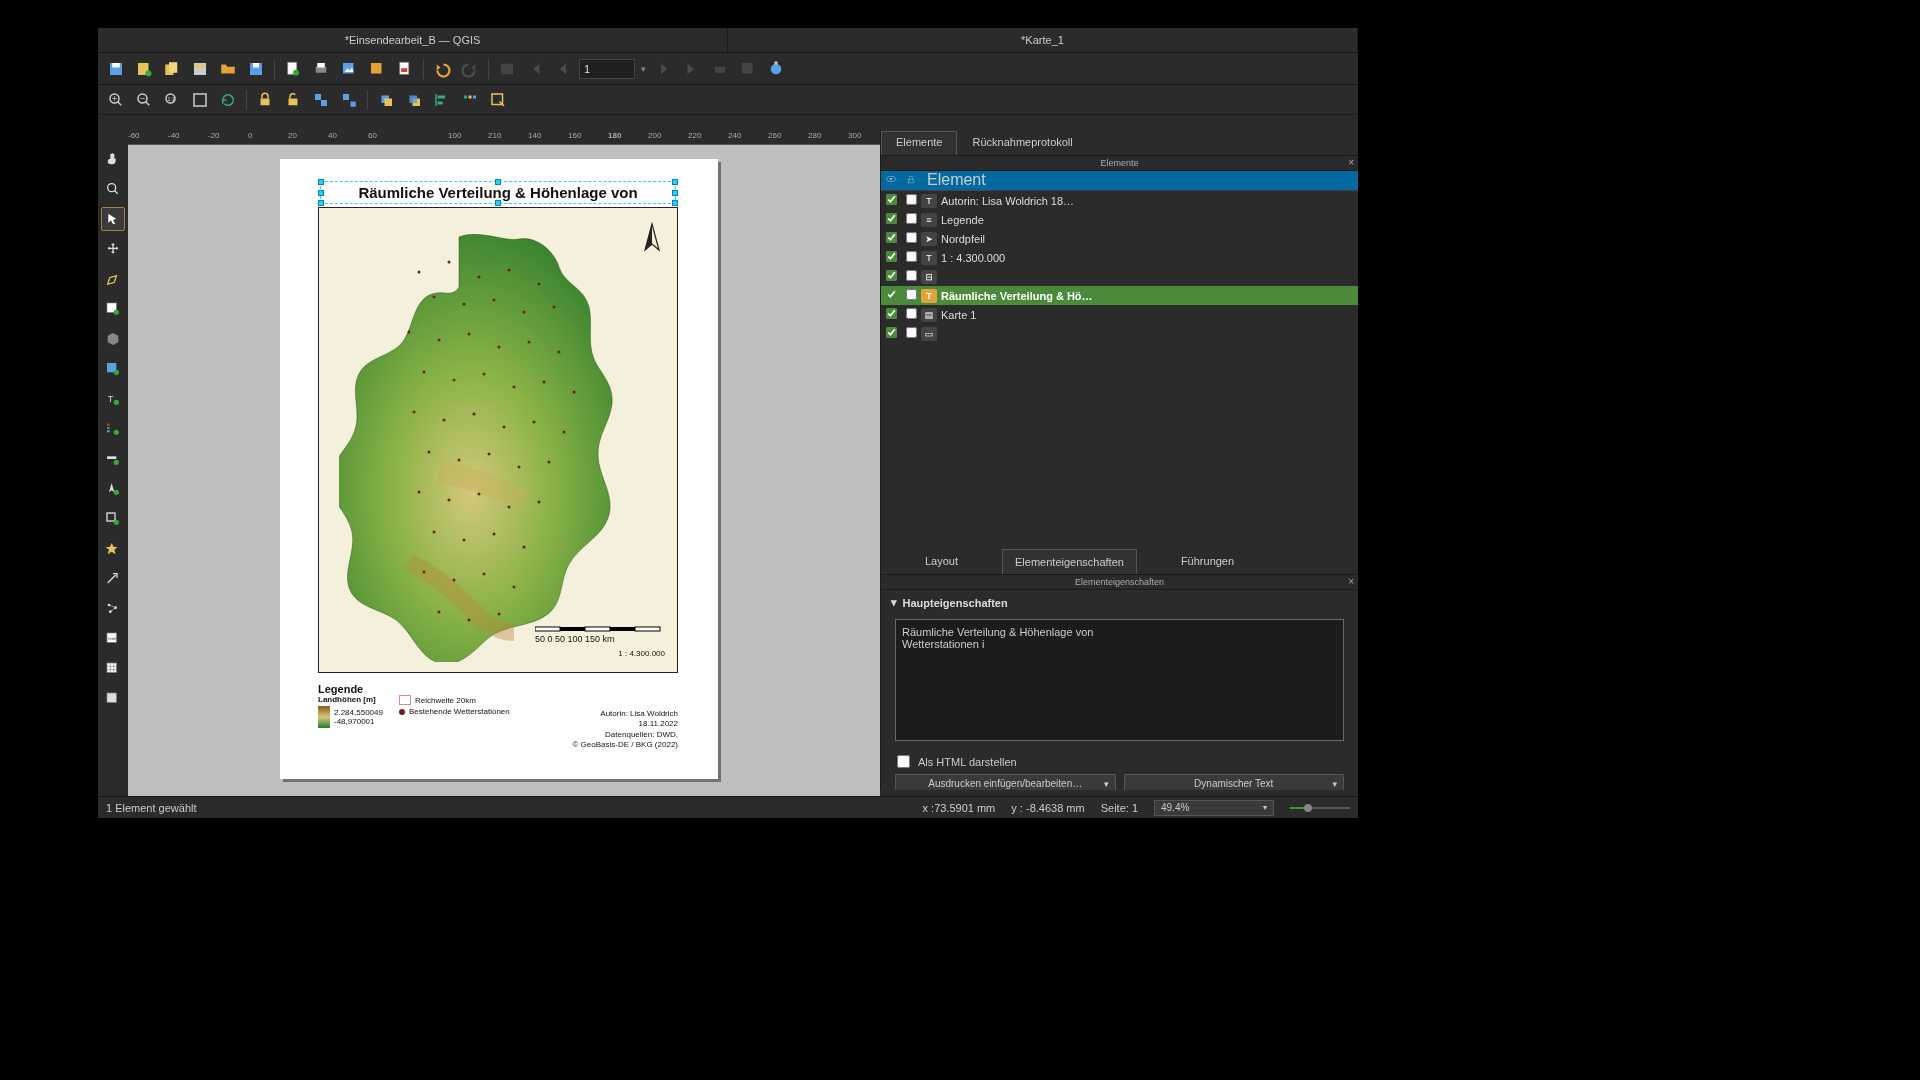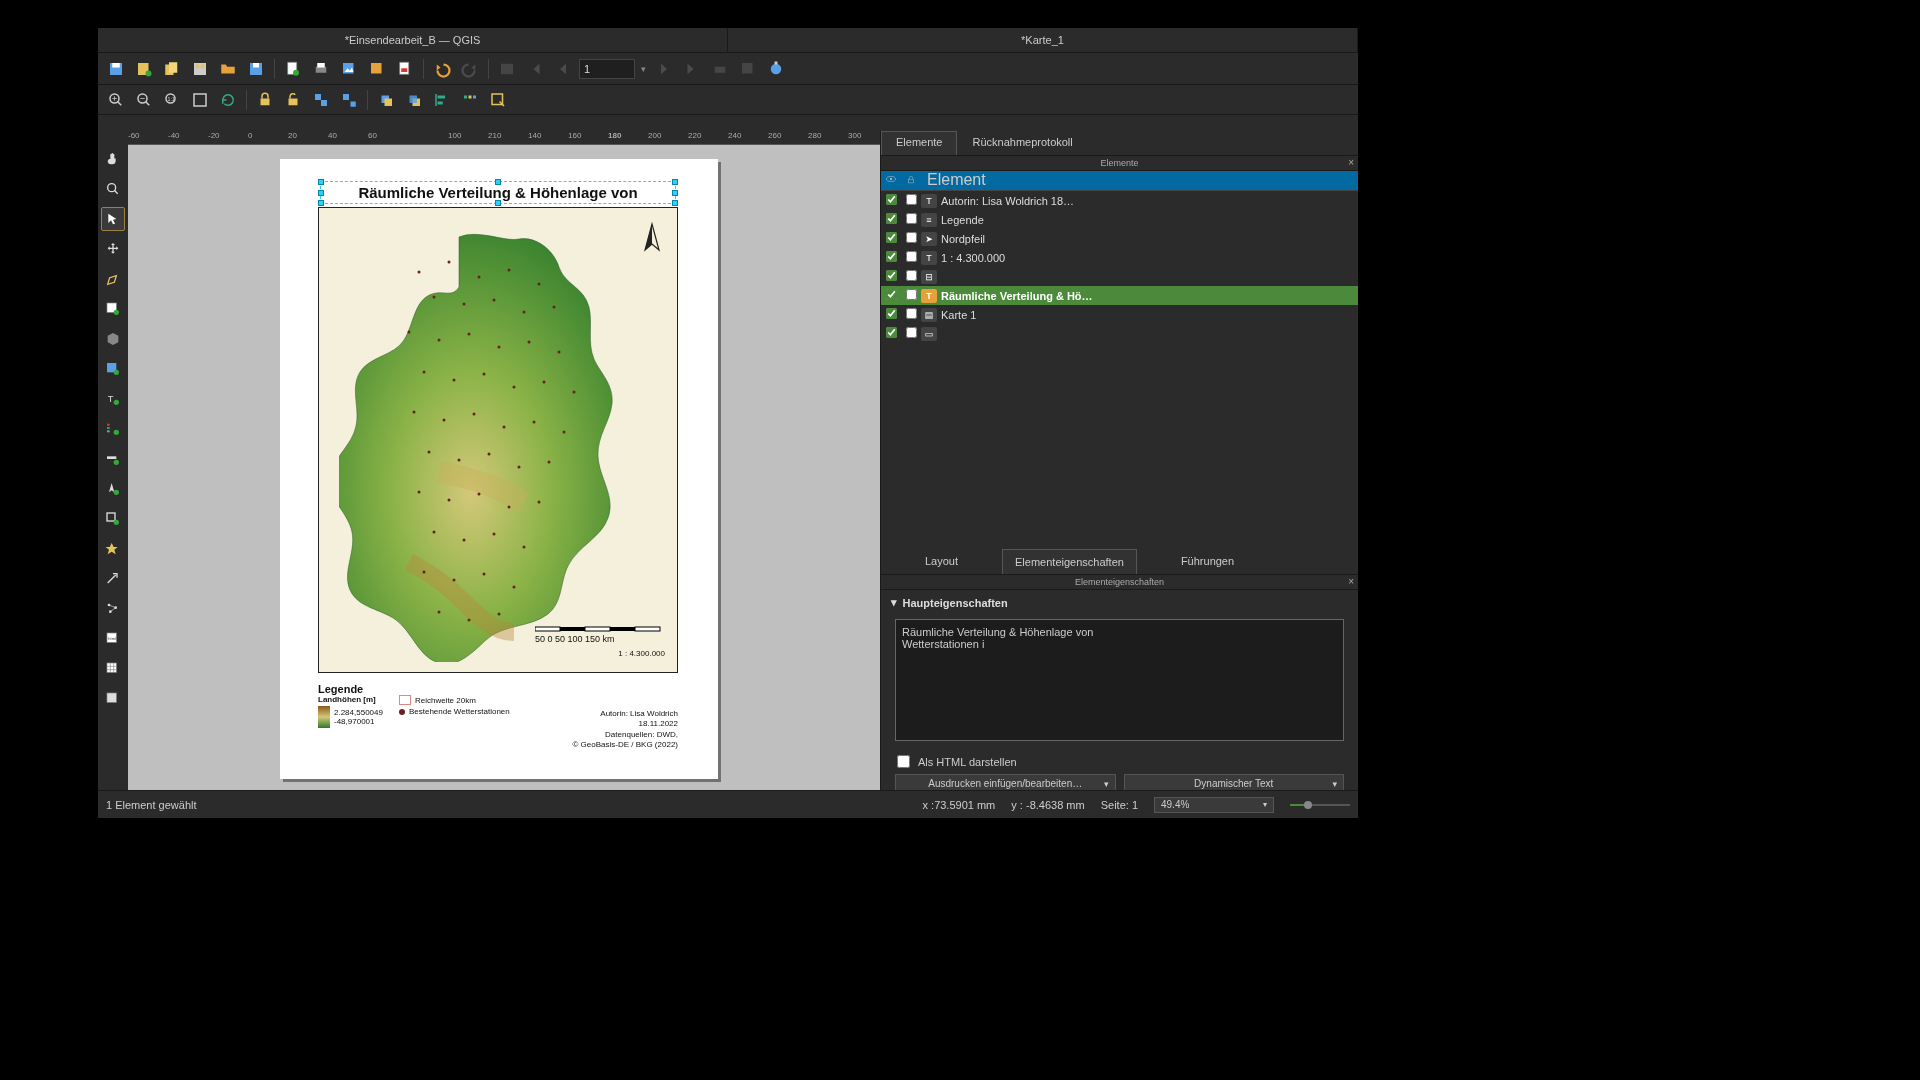--- a/index.html
+++ b/index.html
@@ -78,21 +78,21 @@
 
 .prop-body { flex: 1; overflow: auto; padding: 0; }
 .section-bar { background: #555; color: #fff; font-size: 11px; font-weight: bold; padding: 3px 8px; }
 .section-head { display: flex; align-items: center; gap: 6px; font-size: 11px; font-weight: bold; color: #ddd; padding: 6px 10px; }
 .textarea { margin: 4px 14px; width: calc(100% - 28px); height: 122px; background: #1c1c1c; border: 1px solid #666; color: #ccc; font-size: 11px; padding: 6px; resize: none; font-family: inherit; }
 .chk-row { display: flex; align-items: center; gap: 8px; font-size: 11px; color: #ccc; margin: 6px 16px; }
 .btn-row { display: flex; gap: 8px; margin: 4px 14px; }
 .combo { flex: 1; height: 20px; background: #3a3a3a; border: 1px solid #555; color: #ccc; font-size: 10px; text-align: center; line-height: 18px; position: relative; }
 .combo::after { content: "▾"; position: absolute; right: 6px; font-size: 9px; }
 
-.status-bar { position: absolute; left: 0; right: 0; bottom: 0; height: 28px; background: #2b2b2b; border-top: 1px solid #1a1a1a; display: flex; align-items: center; font-size: 11px; color: #ccc; padding: 0 8px; gap: 16px; }
+.status-bar { position: absolute; left: 0; right: 0; bottom: 0; height: 22px; background: #2b2b2b; border-top: 1px solid #1a1a1a; display: flex; align-items: center; font-size: 11px; color: #ccc; padding: 0 8px; gap: 16px; }
 .status-bar .spacer { flex: 1; }
 .zoom-box { width: 120px; height: 16px; background: #3a3a3a; border: 1px solid #555; font-size: 10px; padding: 0 6px; display: flex; align-items: center; justify-content: space-between; }
 </style>
 </head>
 <body>
 
 <div class="app-window">
 
   <div class="title-bar">
     <div class="title-tab">*Einsendearbeit_B — QGIS</div>

